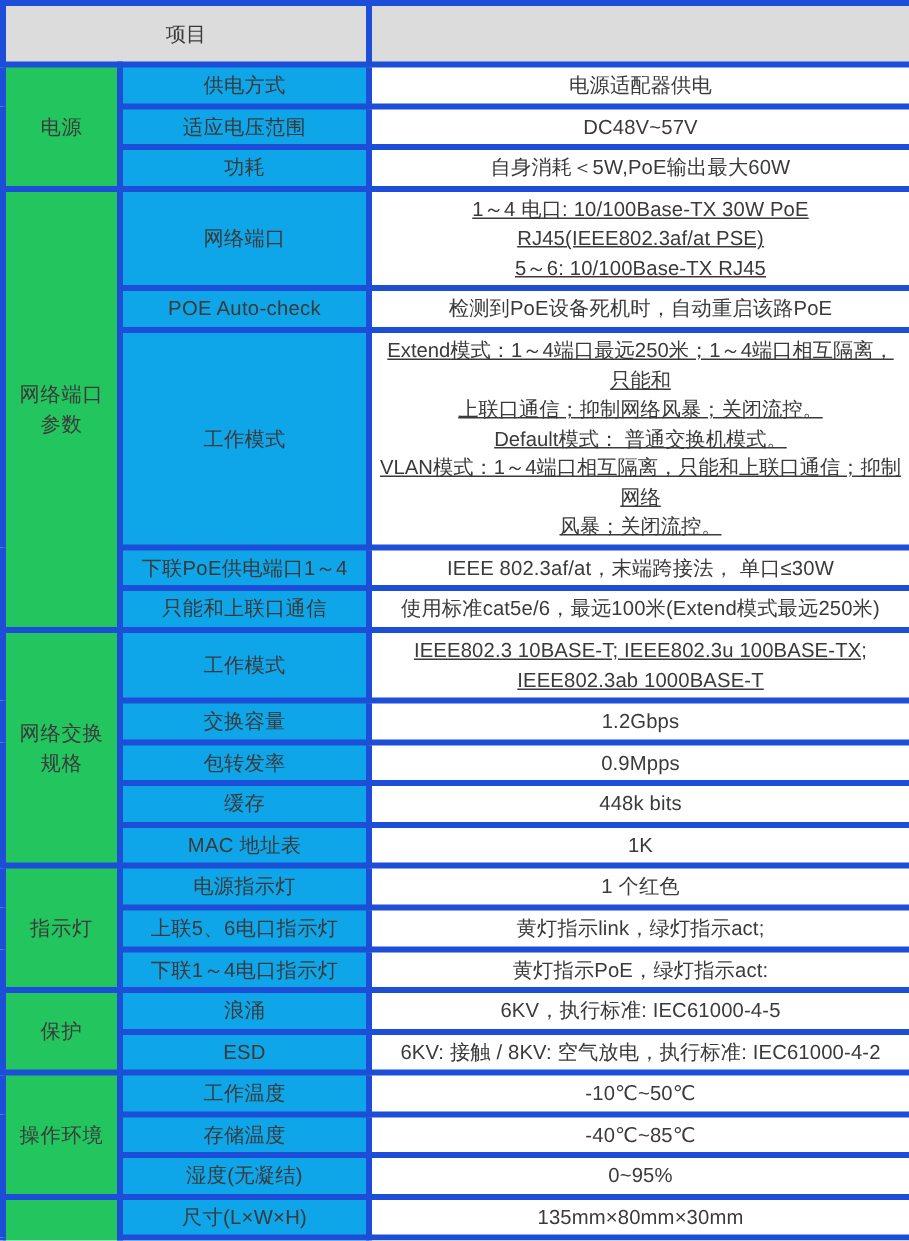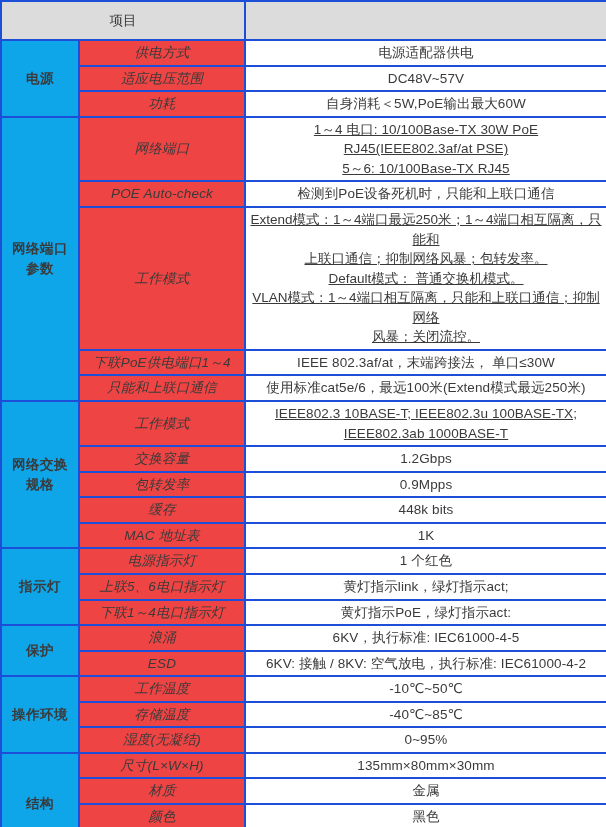--- a/index.html
+++ b/index.html
@@ -15,47 +15,45 @@
     color: #3a3a3a;
     overflow: hidden;
   }
   #spec-table {
     border-collapse: collapse;
     table-layout: fixed;
     width: 606px;
     height: 827px;
   }
   #spec-table td {
-    border: 2px solid #1d4ed8;
+    border: 4px solid #1d4ed8;
     padding: 2px 4px;
     text-align: center;
     vertical-align: middle;
     font-size: 13.5px;
     line-height: 1.45;
     color: #3a3a3a;
   }
   col.c-cat   { width: 78px; }
   col.c-item  { width: 166px; }
   col.c-value { width: 362px; }
 
   td.cat {
-    background: #0ea5e9;
+    background: #22c55e;
     font-size: 13.5px;
     letter-spacing: 0.5px;
-    font-weight: bold;
   }
   td.head {
     background: #dcdcdc;
     font-size: 13.5px;
     height: 33px;
   }
   td.item {
-    background: #ef4444;
+    background: #0ea5e9;
     letter-spacing: 0.2px;
-    font-style: italic;
   }
   td.value {
     background: #ffffff;
     letter-spacing: 0.1px;
   }
   td.value.multiline {
     line-height: 1.55;
     text-decoration: underline;
   }
   td.value.leftal {
@@ -111,28 +109,28 @@
         <td class="item">网络端口</td>
         <td class="value multiline">
           <span class="vline">1～4 电口: 10/100Base-TX 30W PoE</span>
           <span class="vline">RJ45(IEEE802.3af/at PSE)</span>
           <span class="vline">5～6: 10/100Base-TX RJ45</span>
         </td>
       </tr>
       <tr>
         <td class="item">POE Auto-check</td>
         <td class="value">
-          <span class="vline">检测到PoE设备死机时，只能和上联口通信</span>
+          <span class="vline">检测到PoE设备死机时，自动重启该路PoE</span>
         </td>
       </tr>
       <tr>
         <td class="item">工作模式</td>
         <td class="value multiline leftal">
           <span class="vline">Extend模式：1～4端口最远250米；1～4端口相互隔离，只能和</span>
-          <span class="vline">上联口通信；抑制网络风暴；包转发率。</span>
+          <span class="vline">上联口通信；抑制网络风暴；关闭流控。</span>
           <span class="vline">Default模式： 普通交换机模式。</span>
           <span class="vline">VLAN模式：1～4端口相互隔离，只能和上联口通信；抑制网络</span>
           <span class="vline">风暴；关闭流控。</span>
         </td>
       </tr>
       <tr>
         <td class="item">下联PoE供电端口1～4</td>
         <td class="value">
           <span class="vline">IEEE 802.3af/at，末端跨接法， 单口≤30W</span>
         </td>

